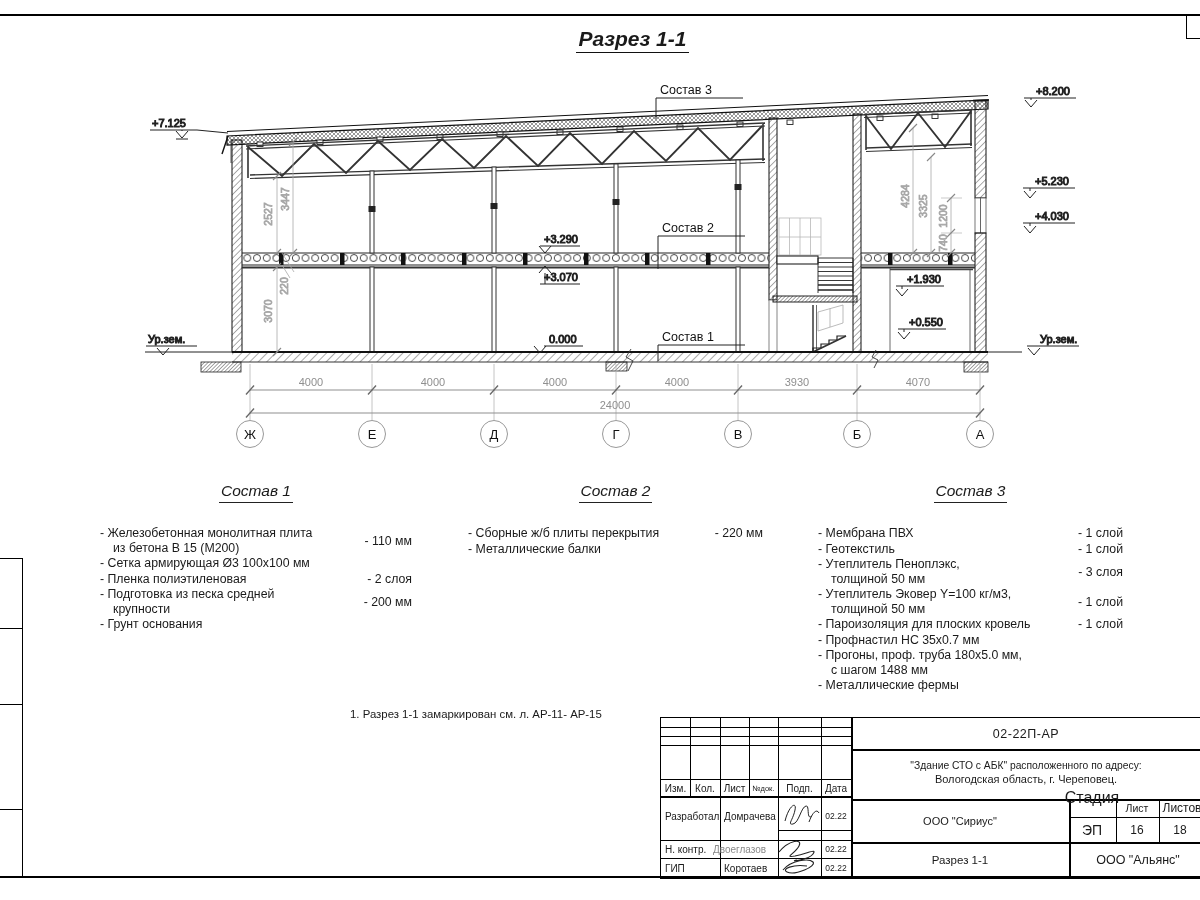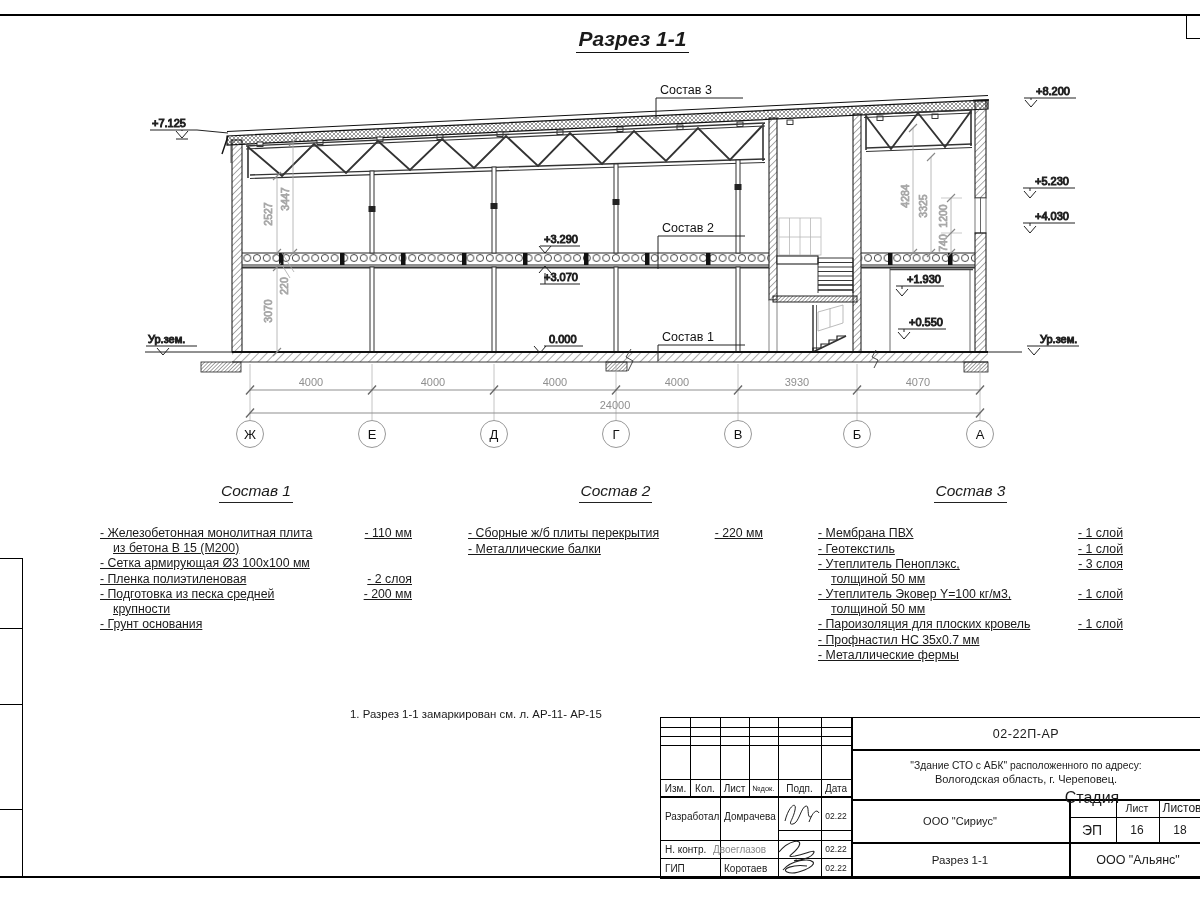--- a/index.html
+++ b/index.html
@@ -14,21 +14,21 @@
   #corner-box{left:1186px;top:16px;width:13px;height:22px;border-left:1.6px solid #000;border-bottom:1.6px solid #000;position:absolute;}
   #edge-boxes{left:0;top:558px;width:22px;height:318px;position:absolute;border-right:1.3px solid #000;border-top:1.3px solid #000;}
   #edge-boxes .sep{position:absolute;left:0;width:100%;height:1.2px;background:#000;}
   
   #title-wrap{left:440px;top:27px;width:385px;text-align:center;position:absolute;}
   #title-wrap span{font-size:21px;font-weight:bold;font-style:italic;border-bottom:1.6px solid #111;padding:0 3px 2px;}
   
   .comp{position:absolute;top:482px;font-size:12.3px;line-height:1.18;}
   .comp h3{margin:0 0 26px;text-align:center;font-style:italic;font-weight:normal;font-size:15.5px;}
   .comp h3 span{border-bottom:1px solid #222;padding:0 2px 3px;}
-  .crow{display:flex;align-items:flex-start;margin-bottom:1px;text-decoration:underline;}
+  .crow{display:flex;align-items:center;margin-bottom:1px;}
   .cname{white-space:pre-line;padding-left:13px;text-indent:-13px;}
   .cval{margin-left:auto;white-space:nowrap;padding-left:8px;}
   #comp1{left:100px;width:312px;}
   #comp2{left:468px;width:295px;}
   #comp3{left:818px;width:305px;}
   #note{left:350px;top:708px;font-size:11.4px;position:absolute;}
   
   svg text{font-family:"Liberation Sans",sans-serif;fill:#111;}
   .dimtxt{fill:#8f8f8f;font-size:11px;}
   .vdimtxt{fill:#9a9a9a;font-size:10.5px;}
@@ -452,20 +452,25 @@
       </div>
     <div class="crow">
         <span class="cname">- Пароизоляция для плоских кровель</span>
         <span class="cval">- 1 слой</span>
       </div>
     <div class="crow">
         <span class="cname">- Профнастил НС 35x0.7 мм</span>
         <span class="cval"></span>
       </div>
     <div class="crow">
+        <span class="cname">- Прогоны, проф. труба 180x5.0 мм,
+с шагом 1488 мм</span>
+        <span class="cval"></span>
+      </div>
+    <div class="crow">
         <span class="cname">- Металлические фермы</span>
         <span class="cval"></span>
       </div>
   </div>
 
   <div id="note">1. Разрез 1-1 замаркирован см. л. АР-11- АР-15</div>
 
   <div id="tb">
 
     <div class="vl" style="left:29px;top:0;height:78px"></div>

